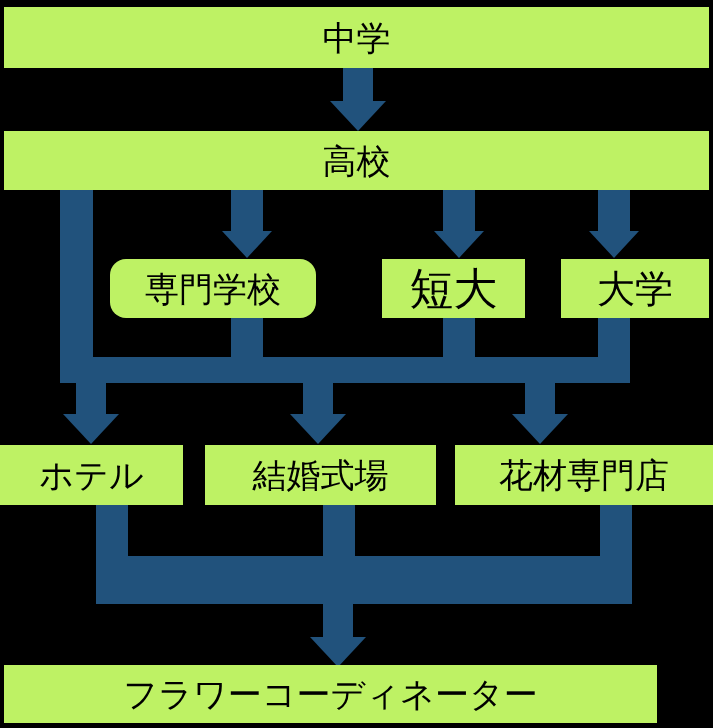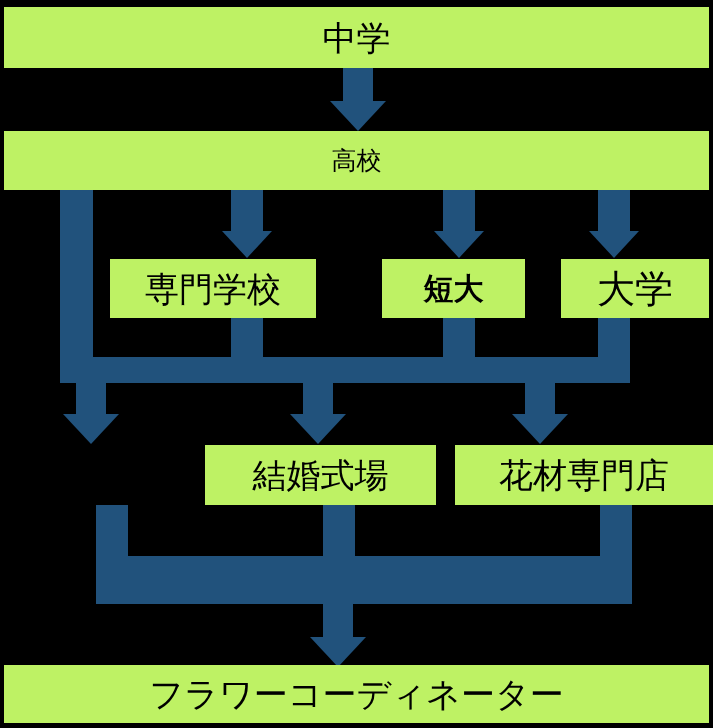--- a/index.html
+++ b/index.html
@@ -20,40 +20,40 @@
 <div id="stage">
 
   <div class="node" style="left:4px;top:7px;width:705px;height:61px;">
     <span style="font-size:34px;">中学</span>
   </div>
 
   <div class="conn" style="left:343px;top:68px;width:30px;height:34px;"></div>
   <div class="tip" style="left:330px;top:101px;"></div>
 
   <div class="node" style="left:4px;top:131px;width:705px;height:59px;">
-    <span style="font-size:25px;">高校</span>
+    <span style="font-size:34px;">高校</span>
   </div>
 
   <div class="conn" style="left:60px;top:190px;width:33px;height:193px;"></div>
 
   <div class="conn" style="left:231px;top:190px;width:32px;height:42px;"></div>
   <div class="tip-sm" style="left:222px;top:231px;"></div>
 
   <div class="conn" style="left:443px;top:190px;width:32px;height:42px;"></div>
   <div class="tip-sm" style="left:434px;top:231px;"></div>
 
   <div class="conn" style="left:598px;top:190px;width:32px;height:42px;"></div>
   <div class="tip-sm" style="left:589px;top:231px;"></div>
 
-  <div class="node" style="left:110px;top:259px;width:206px;height:59px;">
+  <div class="node" style="left:110px;top:259px;width:206px;height:59px;border-radius:16px;">
     <span style="font-size:34px;">専門学校</span>
   </div>
 
   <div class="node" style="left:382px;top:259px;width:143px;height:59px;">
-    <span style="font-size:30px;font-weight:bold;">短大</span>
+    <span style="font-size:44px;">短大</span>
   </div>
 
   <div class="node" style="left:561px;top:259px;width:148px;height:59px;">
     <span style="font-size:38px;">大学</span>
   </div>
 
   <div class="conn" style="left:231px;top:318px;width:32px;height:65px;"></div>
   <div class="conn" style="left:443px;top:318px;width:32px;height:65px;"></div>
   <div class="conn" style="left:598px;top:318px;width:32px;height:65px;"></div>
 
@@ -61,35 +61,38 @@
 
   <div class="conn" style="left:76px;top:383px;width:30px;height:32px;"></div>
   <div class="tip" style="left:63px;top:414px;"></div>
 
   <div class="conn" style="left:303px;top:383px;width:30px;height:32px;"></div>
   <div class="tip" style="left:290px;top:414px;"></div>
 
   <div class="conn" style="left:525px;top:383px;width:30px;height:32px;"></div>
   <div class="tip" style="left:512px;top:414px;"></div>
 
+  <div class="node" style="left:0px;top:445px;width:183px;height:60px;">
+    <span style="font-size:34px;">ホテル</span>
+  </div>
 
   <div class="node" style="left:205px;top:445px;width:231px;height:60px;">
     <span style="font-size:34px;">結婚式場</span>
   </div>
 
   <div class="node" style="left:455px;top:445px;width:258px;height:60px;">
     <span style="font-size:34px;">花材専門店</span>
   </div>
 
   <div class="conn" style="left:96px;top:505px;width:32px;height:63px;"></div>
   <div class="conn" style="left:323px;top:505px;width:32px;height:63px;"></div>
   <div class="conn" style="left:600px;top:505px;width:32px;height:63px;"></div>
 
   <div class="conn" style="left:96px;top:556px;width:536px;height:48px;"></div>
 
   <div class="conn" style="left:323px;top:604px;width:30px;height:34px;"></div>
   <div class="tip" style="left:310px;top:637px;"></div>
 
-  <div class="node" style="left:4px;top:665px;width:705px;height:58px;">
+  <div class="node" style="left:4px;top:665px;width:653px;height:58px;">
     <span style="font-size:34px;">フラワーコーディネーター</span>
   </div>
 
 </div>
 
 </body></html>

